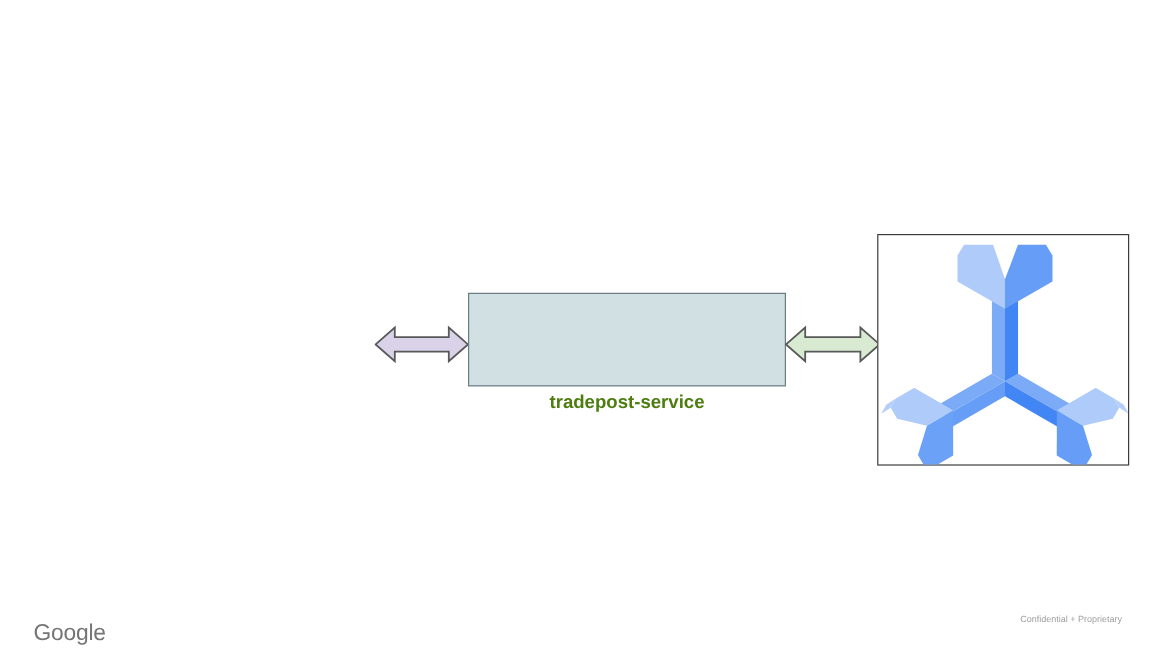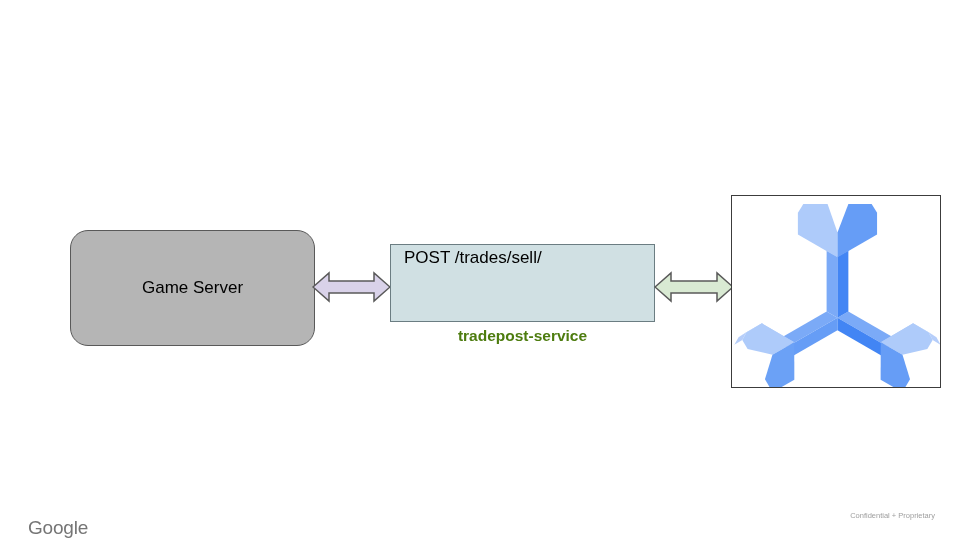--- a/index.html
+++ b/index.html
@@ -40,30 +40,26 @@
   }
   .confidential{
     right:25px;top:511px;font-size:7.5px;color:#9e9e9e;
   }
 </style>
 </head>
 <body>
 
 <div class="slide">
 
-  <div class="abs game-server">
-    <span>Game Server</span>
-  </div>
 
   <svg class="abs arrow-svg" style="left:312px;top:271px" width="79" height="32" viewBox="0 0 79 32">
     <polygon points="1,16 17,2 17,10 62,10 62,2 78,16 62,30 62,22 17,22 17,30" fill="#d9d2e9" stroke="#595959" stroke-width="1.5"></polygon>
   </svg>
 
   <div class="abs service-box">
-    <div>POST /trades/sell/</div>
   </div>
   <div class="abs service-caption">tradepost-service</div>
 
   <svg class="abs arrow-svg" style="left:654px;top:271px" width="80" height="32" viewBox="0 0 80 32">
     <polygon points="1,16 17,2 17,10 63,10 63,2 79,16 63,30 63,22 17,22 17,30" fill="#d9ead3" stroke="#595959" stroke-width="1.5"></polygon>
   </svg>
 
   <div class="abs db-box">
     <svg viewBox="731 195 210 193">
 

